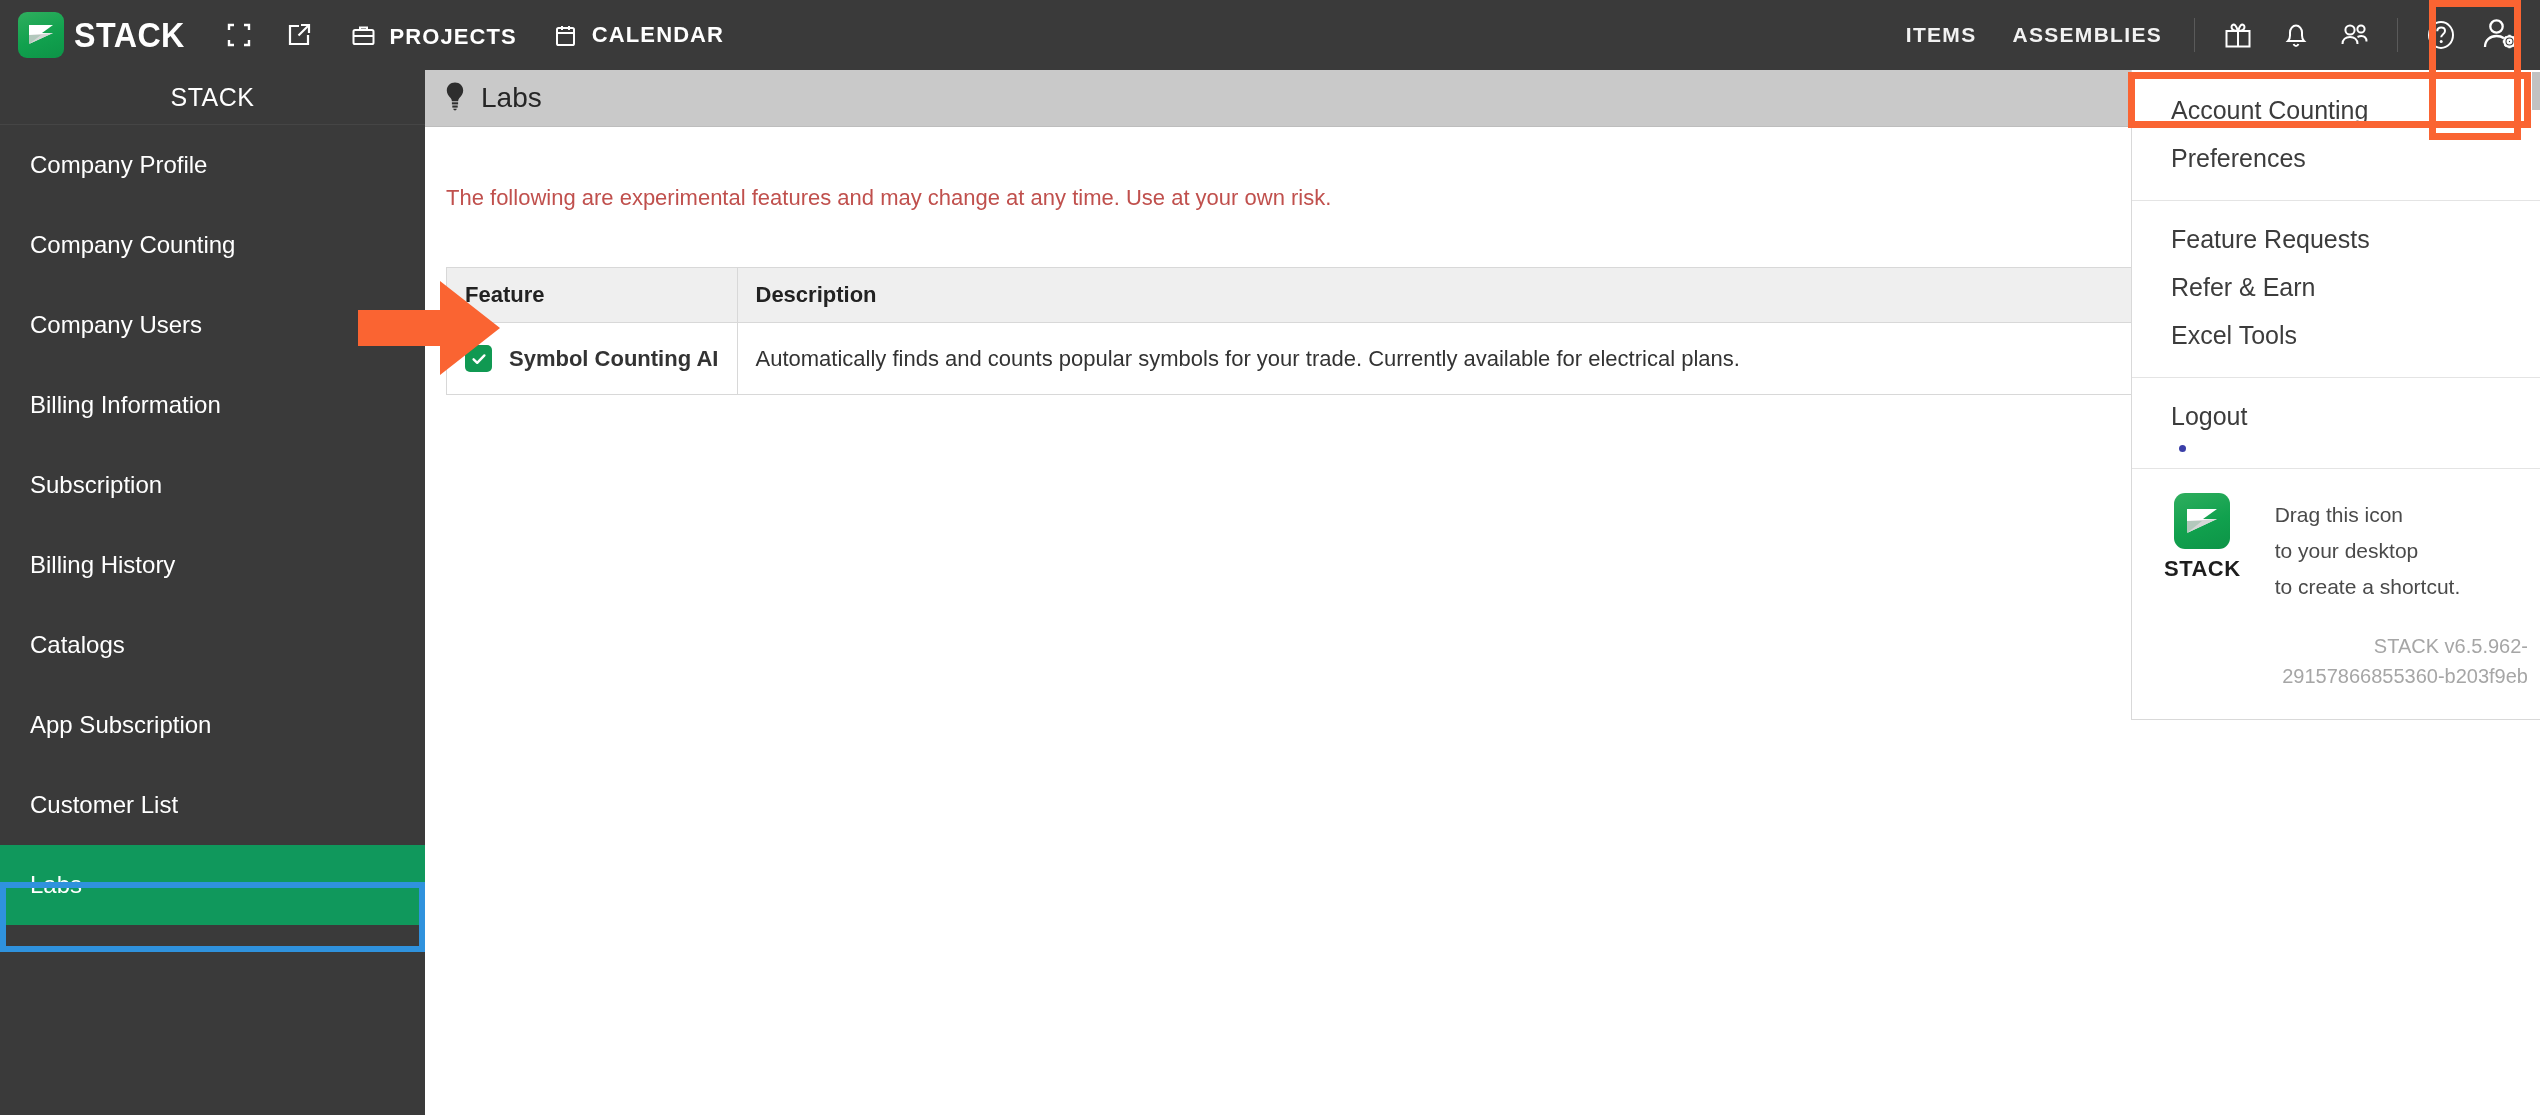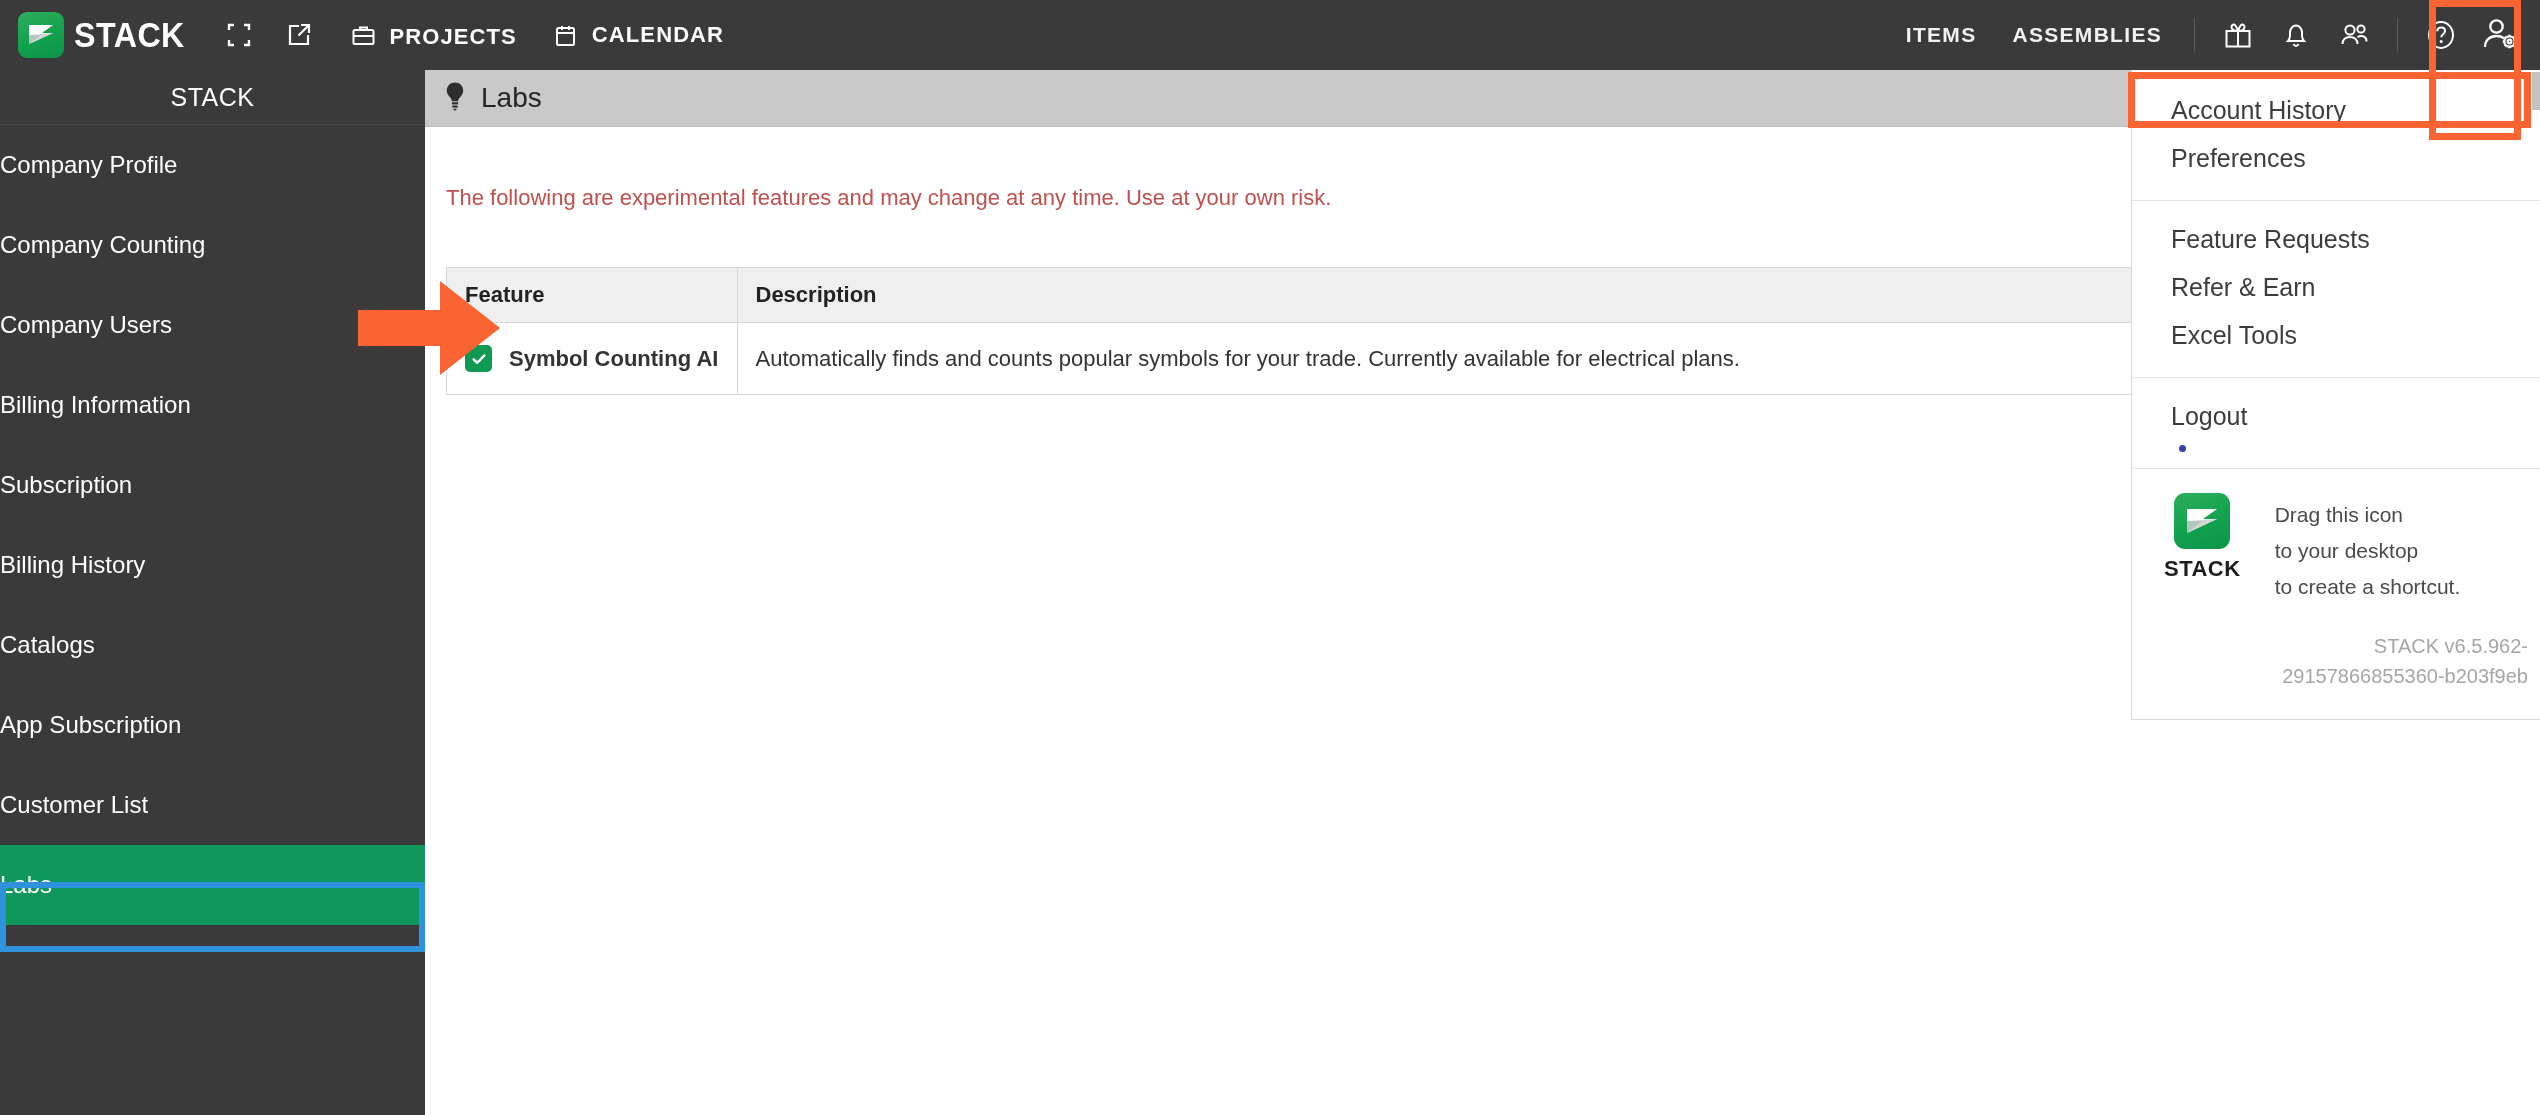--- a/index.html
+++ b/index.html
@@ -126,20 +126,21 @@
     justify-content: center;
     color: #ffffff;
     font-size: 25px;
     letter-spacing: 0.5px;
     border-bottom: 1px solid #454545;
   }
   .side-item {
     height: 80px;
     display: flex;
     align-items: center;
+    padding-left: 30px;
     color: #ffffff;
     font-size: 24px;
   }
   .side-item.active {
     background: #10985c;
   }
   .labs-highlight {
     position: absolute;
     left: 0px; top: 882px;
     width: 425px; height: 70px;
@@ -508,21 +509,21 @@
 
   <div class="arrow">
     <svg width="142" height="94" viewBox="0 0 142 94">
       <path d="M0 29 H82 V0 L142 47 L82 94 V65 H0 Z" fill="#fa6432"></path>
     </svg>
   </div>
 
   <div class="menu">
     <div class="menu-gap-top"></div>
     <div class="menu-item">
-      <span>Account History</span>
+      <span>Account Counting</span>
     </div>
     <div class="menu-item">
       <span>Preferences</span>
     </div>
     <div class="menu-sep"></div>
     <div class="menu-item">
       <span>Feature Requests</span>
     </div>
     <div class="menu-item">
       <span>Refer &amp; Earn</span>

